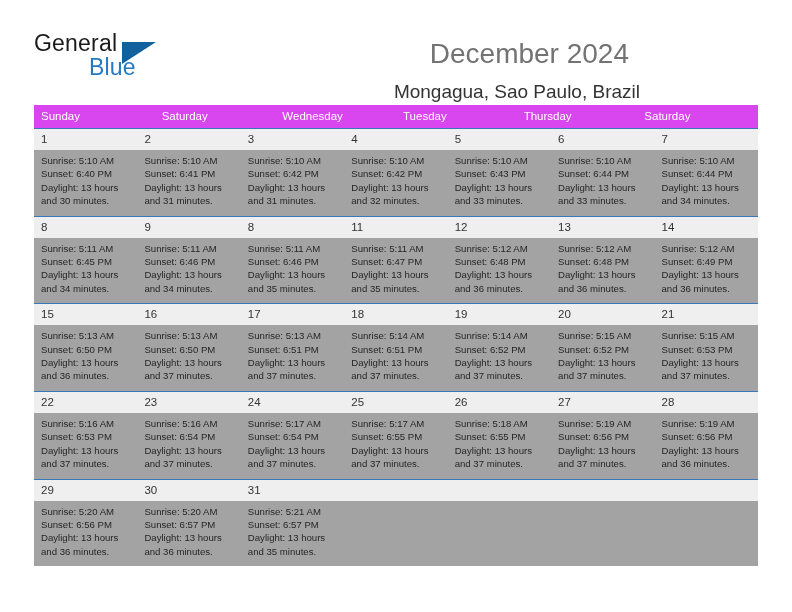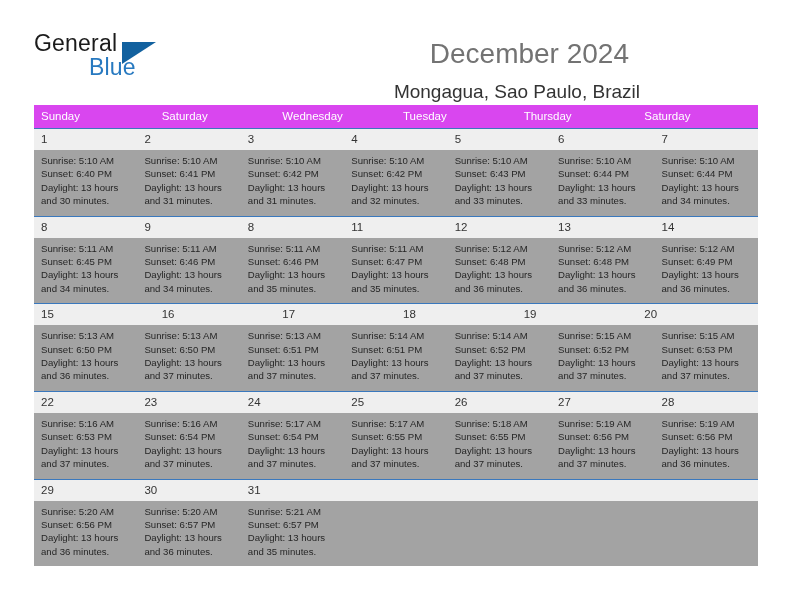--- a/index.html
+++ b/index.html
@@ -286,20 +286,21 @@
     </div>
 
     <div class="week-row">
       <div class="daynum-row">
         <div class="daynum-cell">15</div>
         <div class="daynum-cell">16</div>
         <div class="daynum-cell">17</div>
         <div class="daynum-cell">18</div>
         <div class="daynum-cell">19</div>
         <div class="daynum-cell">20</div>
+        <div class="daynum-cell">21</div>
       </div>
       <div class="detail-row">
         <div class="detail-cell">
           <div>Sunrise: 5:13 AM</div>
           <div>Sunset: 6:50 PM</div>
           <div class="daylight-line">Daylight: 13 hours and 36 minutes.</div>
         </div>
         <div class="detail-cell">
           <div>Sunrise: 5:13 AM</div>
           <div>Sunset: 6:50 PM</div>

